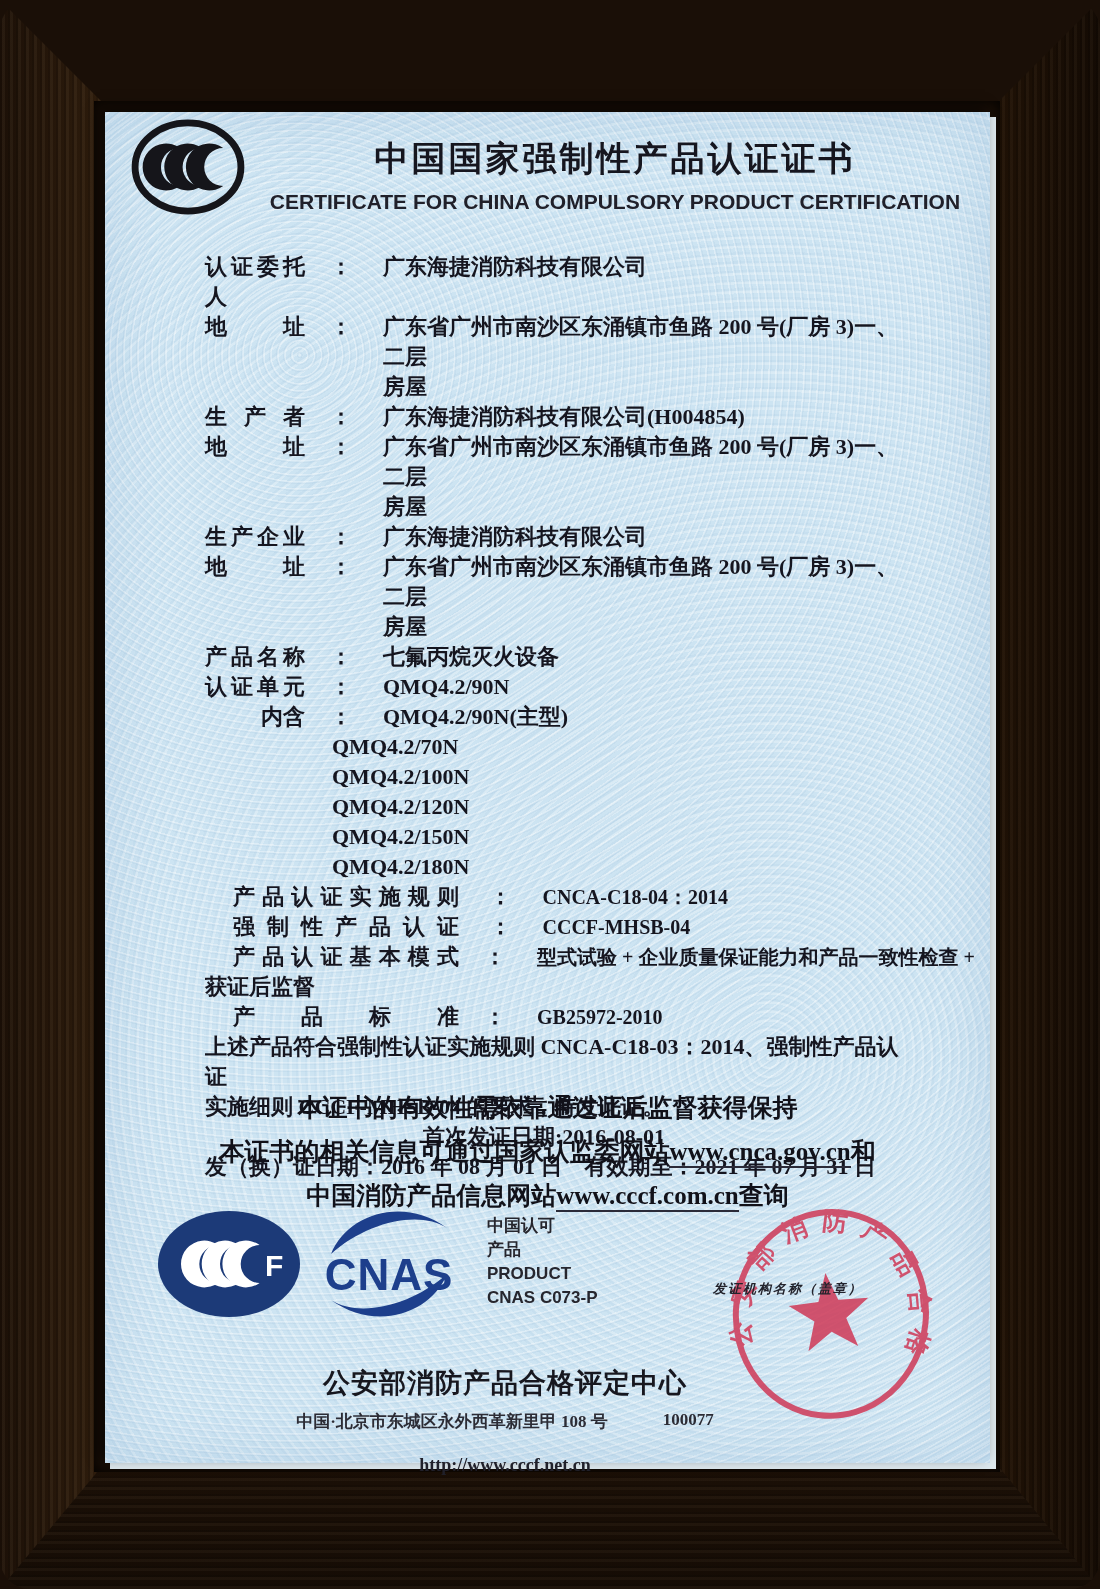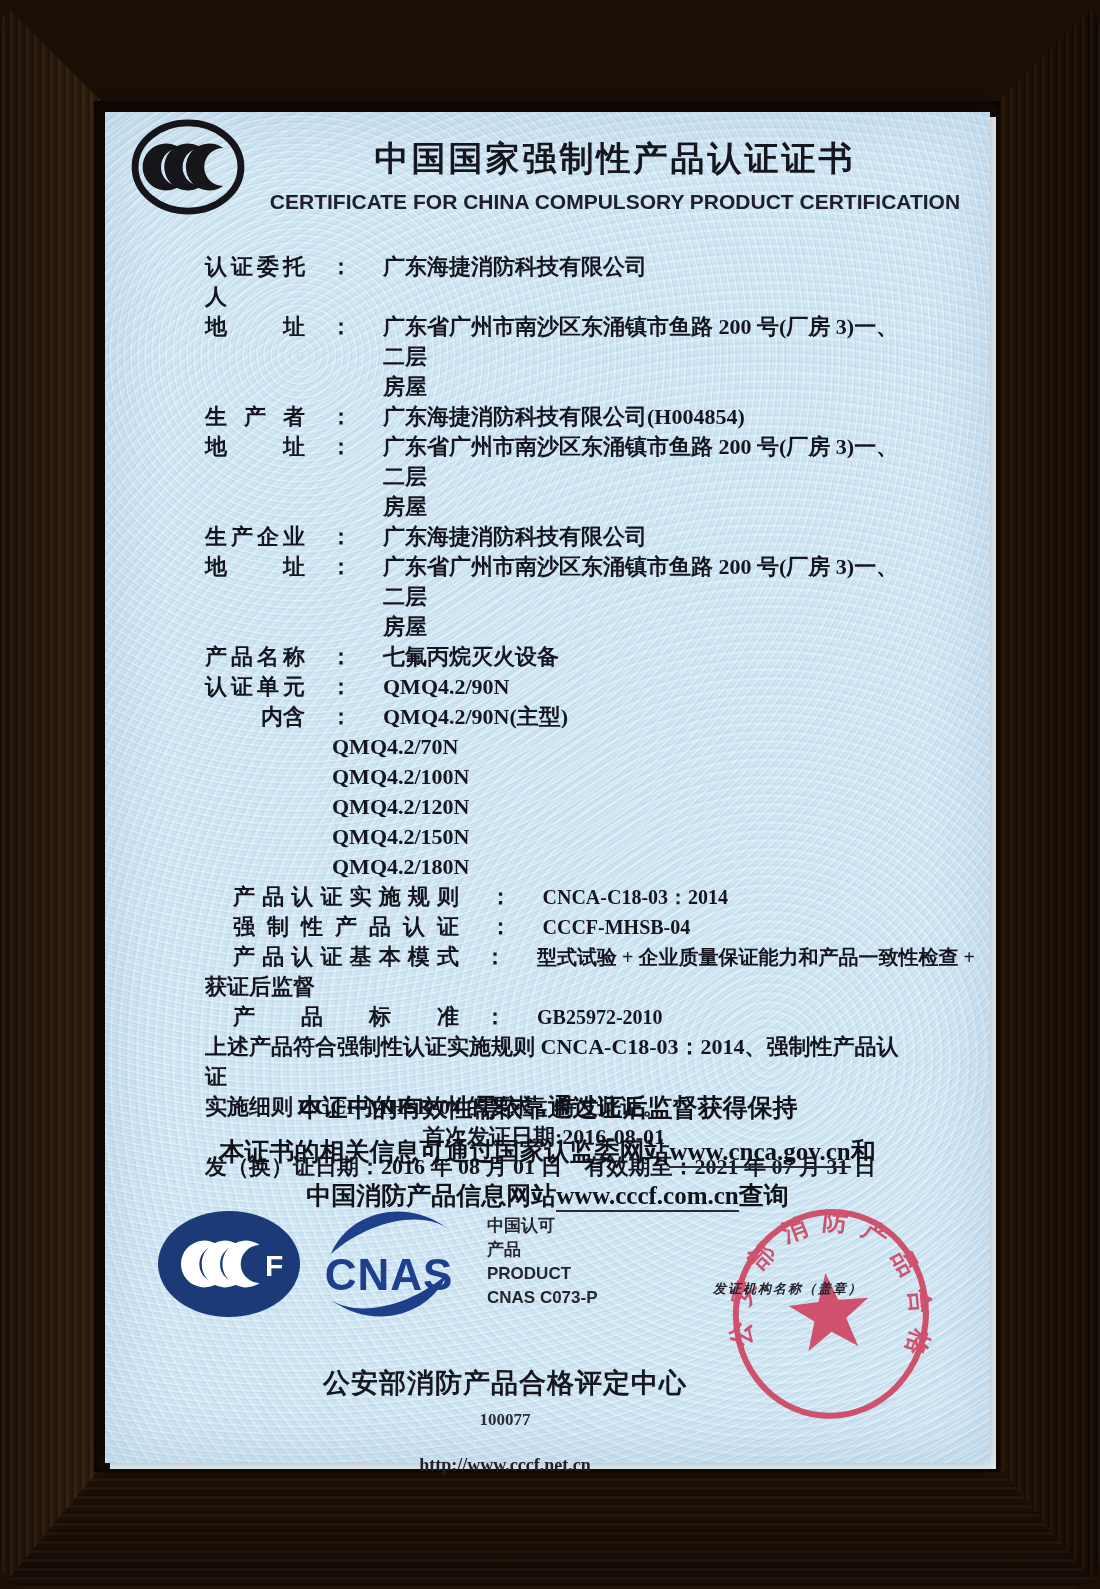--- a/index.html
+++ b/index.html
@@ -161,21 +161,21 @@
         </div>
         <div class="row cont">
           <span class="val">QMQ4.2/150N</span>
         </div>
         <div class="row cont">
           <span class="val">QMQ4.2/180N</span>
         </div>
         <div class="row wide">
           <span class="lab">产品认证实施规则</span>
           <span class="col"> ：</span>
-          <span class="val">CNCA-C18-03：2014</span>
+          <span class="val">CNCA-C18-04：2014</span>
         </div>
         <div class="row wide">
           <span class="lab">强制性产品认证</span>
           <span class="col"> ：</span>
           <span class="val">CCCF-MHSB-04</span>
         </div>
         <div class="row wide">
           <span class="lab">产品认证基本模式</span>
           <span class="col">：</span>
           <span class="val">型式试验 + 企业质量保证能力和产品一致性检查 +</span>
@@ -231,17 +231,18 @@
         <text font-size="25" font-weight="bold" fill="#cf3a58" letter-spacing="13">
           <textPath href="#sealArc">公安部消防产品合格评定中心</textPath>
         </text>
       </g>
     </svg>
 
     <div class="abs issuer-label">发证机构名称（盖章）</div>
 
     <div class="abs footer-org">公安部消防产品合格评定中心</div>
     <div class="abs footer-addr">
+      <span>中国·北京市东城区永外西革新里甲 108 号</span>
       <span>100077</span>
     </div>
     <div class="abs footer-url">http://www.cccf.net.cn</div>
   </div>
 </div>
 
 </body></html>

